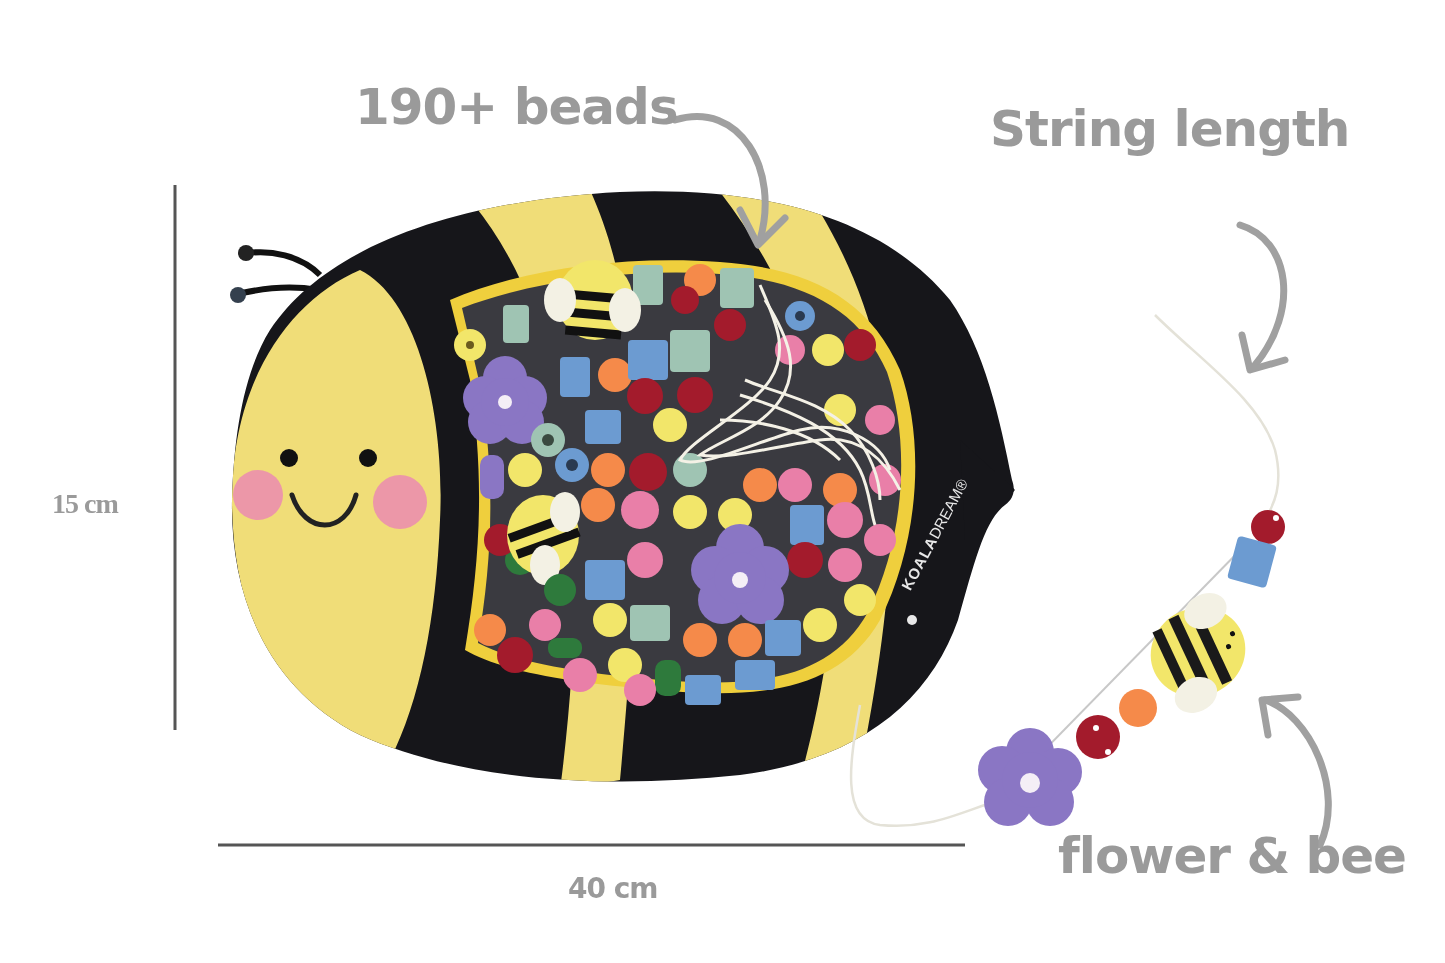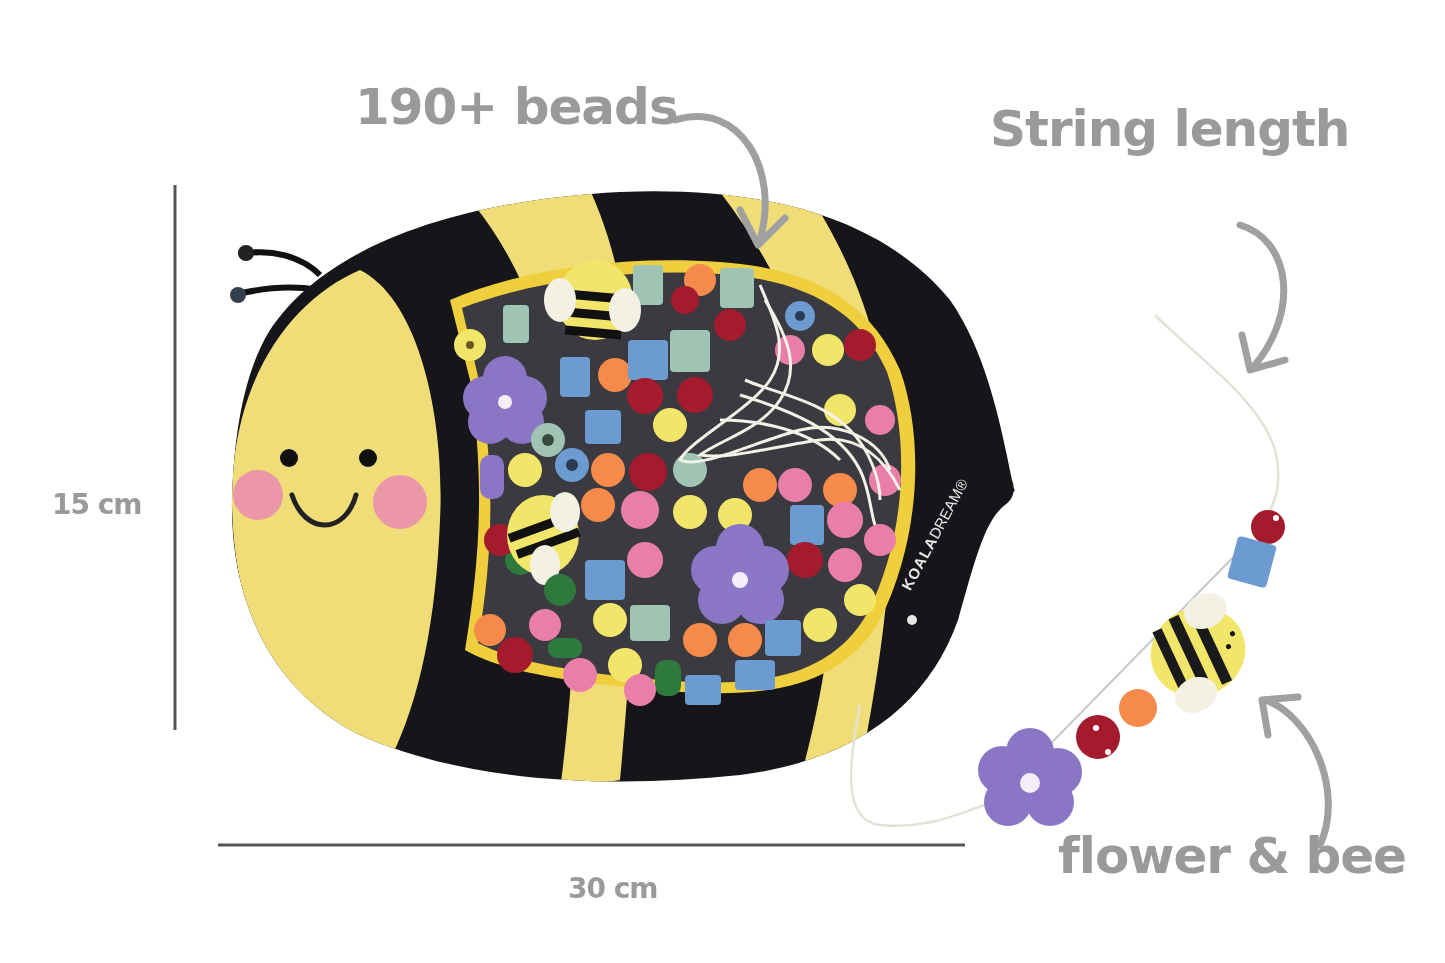--- a/index.html
+++ b/index.html
@@ -3,21 +3,21 @@
   <meta charset="utf-8">
   <style>
     html, body { margin: 0; padding: 0; background: #ffffff; }
     body { width: 1445px; height: 963px; position: relative; overflow: hidden;
            font-family: "DejaVu Sans", sans-serif; }
     .label { position: absolute; color: #9a9a9a; font-weight: bold;
              font-family: "DejaVu Sans", sans-serif; white-space: nowrap; letter-spacing: -1px; }
     #lbl-beads { left: 355px; top: 78px; font-size: 50px; }
     #lbl-string { left: 990px; top: 80px; font-size: 50px; text-align: center; width: 330px; line-height: 74px; margin-top: 12px; }
     #lbl-flower { left: 1058px; top: 827px; font-size: 50px; }
-    #lbl-h { left: 52px; top: 488px; font-size: 28px; }
+    #lbl-h { left: 52px; top: 488px; font-size: 28px; font-family: Liberation Serif, serif; }
     #lbl-w { left: 568px; top: 872px; font-size: 28px; }
     svg.scene { position: absolute; left: 0; top: 0; }
     .brand { position: absolute; left: 898px; top: 585px; color: #e8e8e8; font-size: 15px;
              font-family: "Liberation Sans", sans-serif; transform: rotate(-62deg); transform-origin: left top;
              white-space: nowrap; }
     .brand b { font-weight: 900; letter-spacing: 1px; }
   </style>
 </head>
 <body>
 
@@ -234,13 +234,13 @@
 <div class="brand">
   <b>KOALA</b><span>DREAM</span><span>®</span>
 </div>
 
 <div class="label" id="lbl-beads">190+ beads</div>
 <div class="label" id="lbl-string">
   <div>String length</div>
 </div>
 <div class="label" id="lbl-flower">flower &amp; bee</div>
 <div class="label" id="lbl-h">15 cm</div>
-<div class="label" id="lbl-w">30 cm</div>
+<div class="label" id="lbl-w">40 cm</div>
 
 </body></html>

